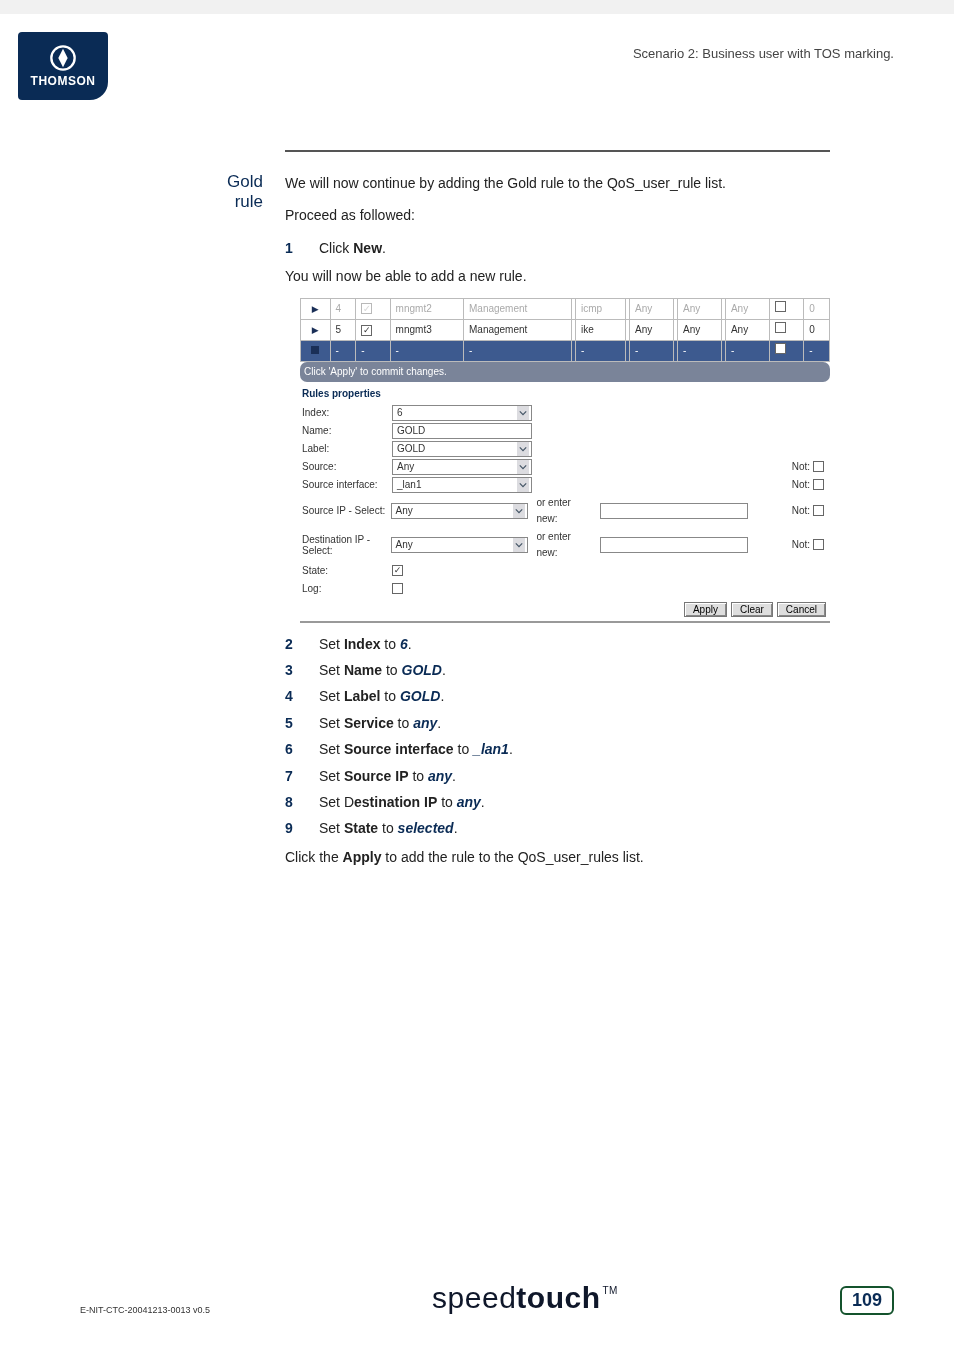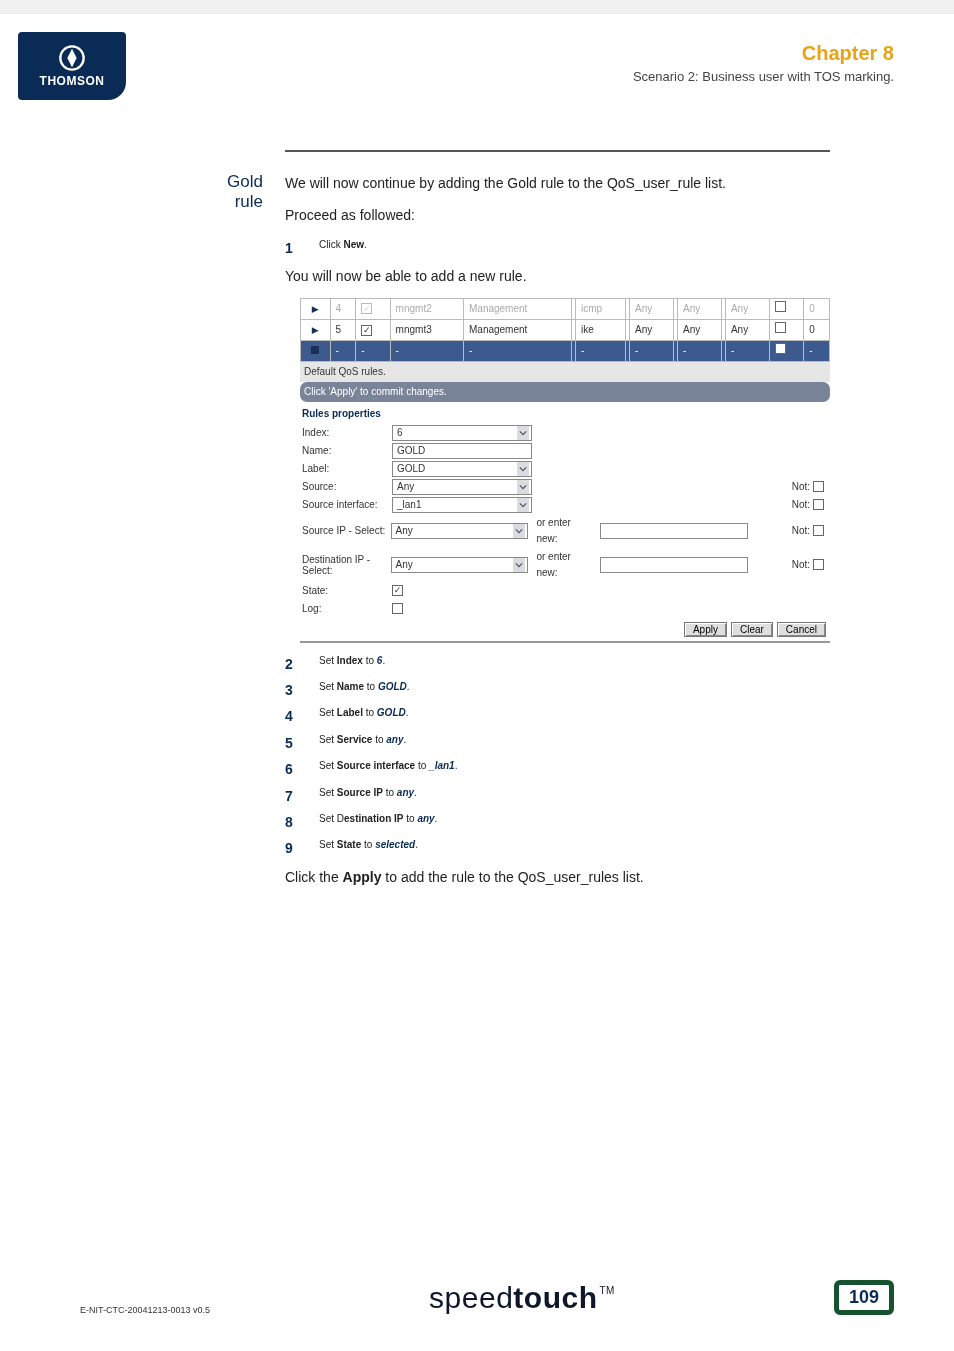--- a/index.html
+++ b/index.html
@@ -13,21 +13,21 @@
   .topbar { height: 14px; background: #f1f1f1; }
   .doc {
     position: relative;
     width: 954px;
     min-height: 1337px;
     padding: 0;
   }
   .logo {
     position: absolute;
     left: 18px; top: 18px;
-    width: 108px; height: 68px;
+    width: 90px; height: 68px;
     background: #0a2b55;
     color: #fff;
     display: flex; flex-direction: column; align-items: center; justify-content: center;
     border-radius: 4px 4px 18px 4px;
     font-weight: bold;
     font-size: 12px;
     letter-spacing: 0.5px;
   }
   .logo svg { width: 28px; height: 28px; margin-bottom: 2px; }
   .header-right {
@@ -67,21 +67,21 @@
   .section-body {
     flex: 1;
     font-size: 14px;
     color: #222;
     line-height: 1.6;
   }
   .section-body p { margin: 0 0 10px 0; }
   .step-list { padding: 0; margin: 0 0 6px 0; list-style: none; }
   .step-list li { display: flex; margin: 4px 0; }
   .step-num { color: #0a2b55; font-weight: bold; width: 34px; font-size: 14px; }
-  .step-text { flex: 1; font-size: 10px; }
+  .step-text { flex: 1; font-size: 14px; }
   .bold { font-weight: bold; }
   .ital { font-style: italic; font-weight: bold; color: #0a2b55; }
 
   
   .ui-shot {
     margin: 4px 0 10px 15px;
     width: 530px;
     border: none;
     font-family: Verdana, Arial, sans-serif;
     font-size: 10px;
@@ -150,21 +150,21 @@
     font-size: 30px;
     color: #0f172a;
     letter-spacing: 0.5px;
     display: flex;
     align-items: flex-start;
   }
   .brand .light { font-weight: 300; }
   .brand .boldb { font-weight: 700; }
   .brand .tm { font-size: 10px; margin-left: 2px; margin-top: 4px; }
   .pagenum {
-    border: 5px solid #14532d;
+    border: 2px solid #14532d;
     border-radius: 6px;
     padding: 2px 10px;
     font-weight: bold;
     font-size: 18px;
     color: #0a2b55;
   }
   .play { color: #1a2f57; font-size: 9px; }
   .sq { display:inline-block; width:8px; height:8px; background:#1a2f57; }
 </style>
 </head>
@@ -176,21 +176,20 @@
 
   <div class="logo">
     <svg viewBox="0 0 24 24">
         <circle cx="12" cy="12" r="10" fill="none" stroke="#fff" stroke-width="2"></circle>
         <path d="M12 4 L8 12 L12 20 L16 12 Z" fill="#fff"></path>
       </svg>
     <span>THOMSON</span>
   </div>
 
   <div class="header-right">
-    <div class="chapter">Chapter 8</div>
     <div class="scenario">Scenario 2: Business user with TOS marking.</div>
   </div>
 
   <div class="hr-block"></div>
 
   <div class="content">
     <div class="section-row">
       <div class="section-label">Gold rule</div>
       <div class="section-body">
         <p>We will now continue by adding the Gold rule to the QoS_user_rule list.</p>
@@ -256,21 +255,20 @@
                   <td>-</td>
                   <td style="width: 4px; padding: 0px;"></td>
                   <td>-</td>
                   <td style="width: 4px; padding: 0px;"></td>
                   <td>-</td>
                   <td><span class="chk"></span></td>
                   <td>-</td>
                 </tr>
               </tbody>
           </table>
-          <div class="ui-bar">Default QoS rules.</div>
           <div class="ui-bar dark">Click 'Apply' to commit changes.</div>
           <div class="ui-section-title">Rules properties</div>
 
           <div class="form-row">
             <span class="lbl">Index:</span>
             <span class="sel">
                 <span>6</span>
                 <span class="dd">
                   <svg viewBox="0 0 10 10">
                     <path d="M1 3 L5 7 L9 3" fill="none" stroke="#456" stroke-width="1.5"></path>

